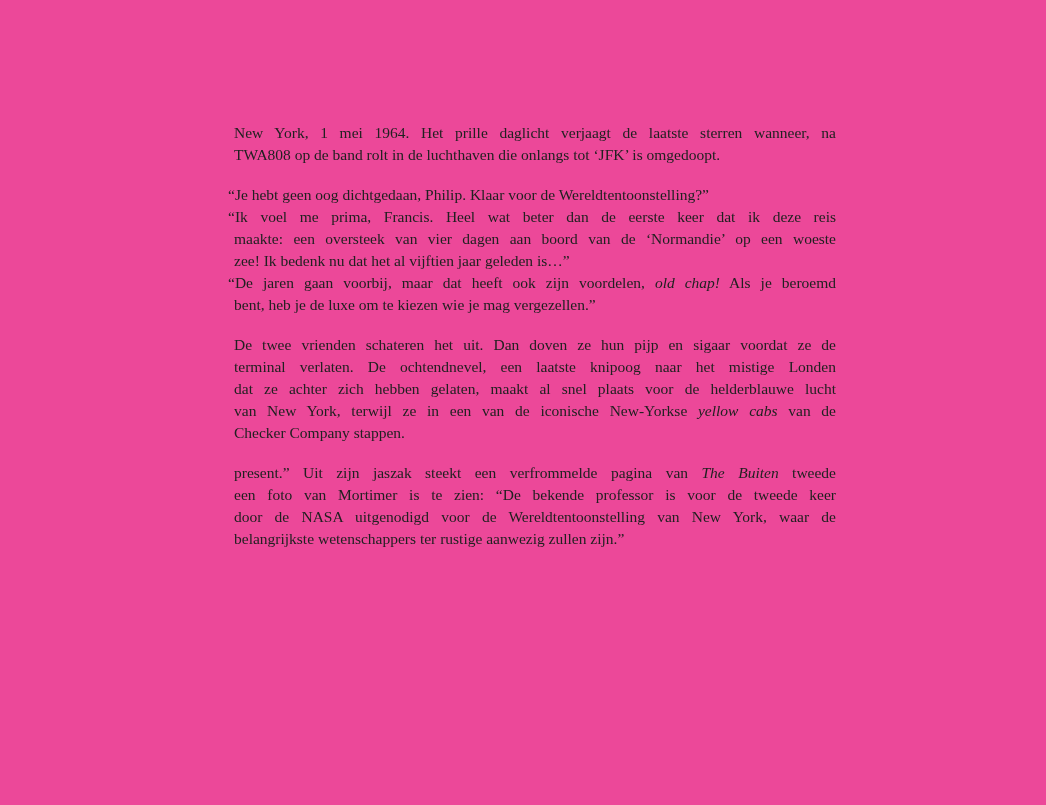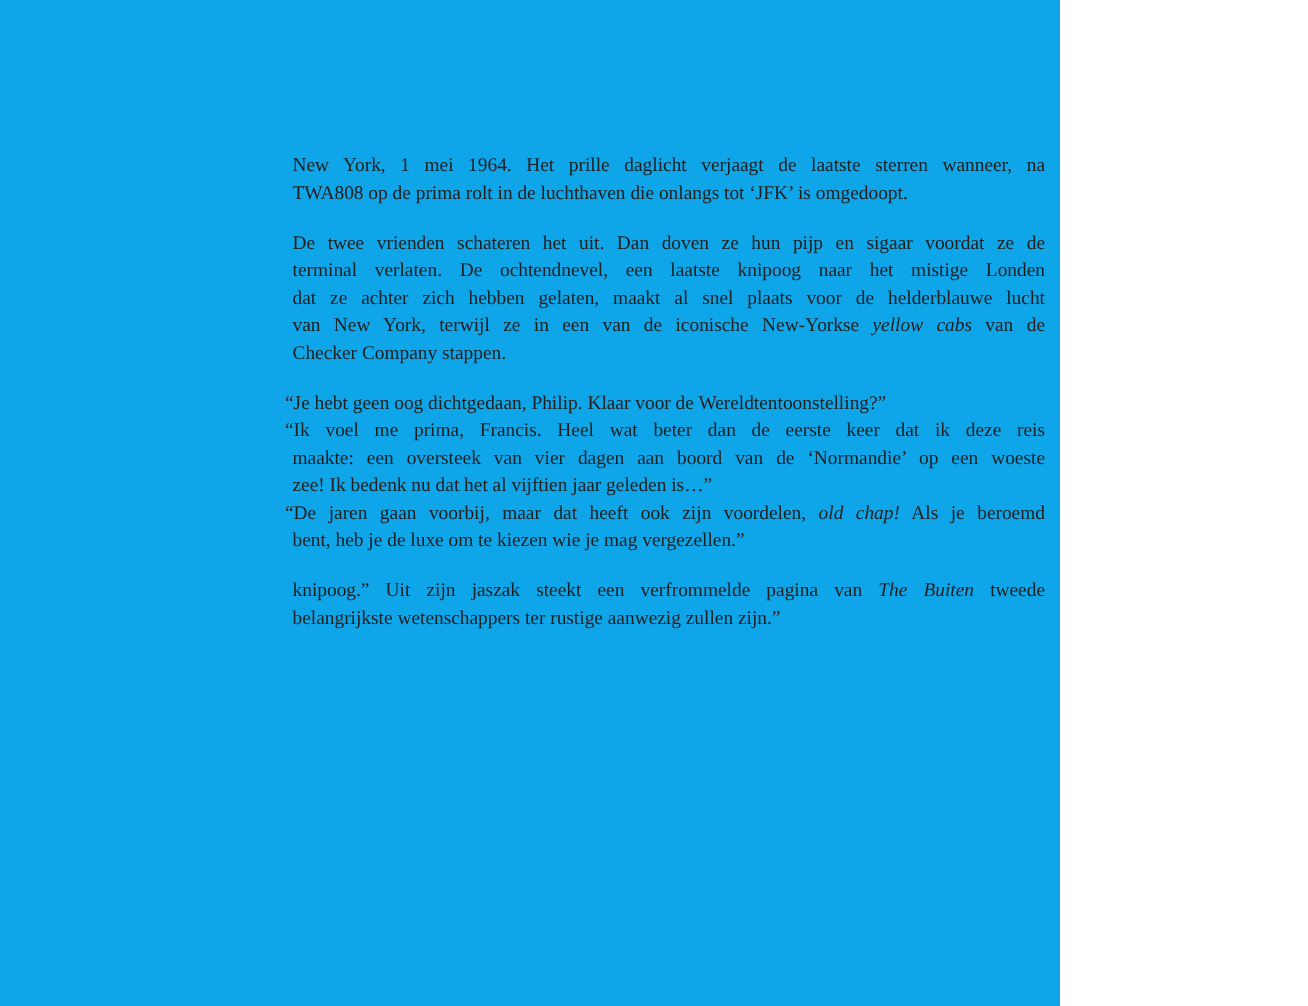--- a/index.html
+++ b/index.html
@@ -5,23 +5,23 @@
   html, body {
     margin: 0;
     padding: 0;
     width: 1046px;
     height: 805px;
     background: #ffffff;
     overflow: hidden;
   }
   .page {
     position: relative;
-    width: 848px;
+    width: 1046px;
     height: 805px;
-    background: #0ea5e9;
+    background: #ec4899;
   }
   .text-block {
     position: absolute;
     left: 234px;
     top: 122px;
     width: 602px;
     font-family: "Liberation Serif", serif;
     font-size: 15.5px;
     line-height: 22px;
     color: #212121;
@@ -32,35 +32,37 @@
   .line.hang { text-indent: -6px; }
   .it { font-style: italic; }
 </style>
 </head>
 <body style="background: rgb(255, 255, 255);">
 
 <div class="page">
   <div class="text-block" style="color: rgb(33, 33, 33);">
       <div class="block">
         <div class="line just"><span class="">New York, 1 mei 1964. Het prille daglicht verjaagt de laatste sterren wanneer, na</span></div>
-        <div class="line"><span class="">TWA808 op de prima rolt in de luchthaven die onlangs tot ‘JFK’ is omgedoopt.</span></div>
-      </div>
-      <div class="block">
-        <div class="line just"><span class="">De twee vrienden schateren het uit. Dan doven ze hun pijp en sigaar voordat ze de</span></div>
-        <div class="line just"><span class="">terminal verlaten. De ochtendnevel, een laatste knipoog naar het mistige Londen</span></div>
-        <div class="line just"><span class="">dat ze achter zich hebben gelaten, maakt al snel plaats voor de helderblauwe lucht</span></div>
-        <div class="line just"><span class="">van New York, terwijl ze in een van de iconische New-Yorkse </span><span class="it">yellow cabs</span><span class=""> van de</span></div>
-        <div class="line"><span class="">Checker Company stappen.</span></div>
+        <div class="line"><span class="">TWA808 op de band rolt in de luchthaven die onlangs tot ‘JFK’ is omgedoopt.</span></div>
       </div>
       <div class="block">
         <div class="line hang"><span class="">“Je hebt geen oog dichtgedaan, Philip. Klaar voor de Wereldtentoonstelling?”</span></div>
         <div class="line just hang"><span class="">“Ik voel me prima, Francis. Heel wat beter dan de eerste keer dat ik deze reis</span></div>
         <div class="line just"><span class="">maakte: een oversteek van vier dagen aan boord van de ‘Normandie’ op een woeste</span></div>
         <div class="line"><span class="">zee! Ik bedenk nu dat het al vijftien jaar geleden is…”</span></div>
         <div class="line just hang"><span class="">“De jaren gaan voorbij, maar dat heeft ook zijn voordelen, </span><span class="it">old chap!</span><span class=""> Als je beroemd</span></div>
         <div class="line"><span class="">bent, heb je de luxe om te kiezen wie je mag vergezellen.”</span></div>
       </div>
       <div class="block">
-        <div class="line just"><span class="">knipoog.” Uit zijn jaszak steekt een verfrommelde pagina van </span><span class="it">The Buiten</span><span class=""> tweede</span></div>
+        <div class="line just"><span class="">De twee vrienden schateren het uit. Dan doven ze hun pijp en sigaar voordat ze de</span></div>
+        <div class="line just"><span class="">terminal verlaten. De ochtendnevel, een laatste knipoog naar het mistige Londen</span></div>
+        <div class="line just"><span class="">dat ze achter zich hebben gelaten, maakt al snel plaats voor de helderblauwe lucht</span></div>
+        <div class="line just"><span class="">van New York, terwijl ze in een van de iconische New-Yorkse </span><span class="it">yellow cabs</span><span class=""> van de</span></div>
+        <div class="line"><span class="">Checker Company stappen.</span></div>
+      </div>
+      <div class="block">
+        <div class="line just"><span class="">present.” Uit zijn jaszak steekt een verfrommelde pagina van </span><span class="it">The Buiten</span><span class=""> tweede</span></div>
+        <div class="line just"><span class="">een foto van Mortimer is te zien: “De bekende professor is voor de tweede keer</span></div>
+        <div class="line just"><span class="">door de NASA uitgenodigd voor de Wereldtentoonstelling van New York, waar de</span></div>
         <div class="line"><span class="">belangrijkste wetenschappers ter rustige aanwezig zullen zijn.”</span></div>
       </div>
     </div>
 </div>
 
 </body></html>

